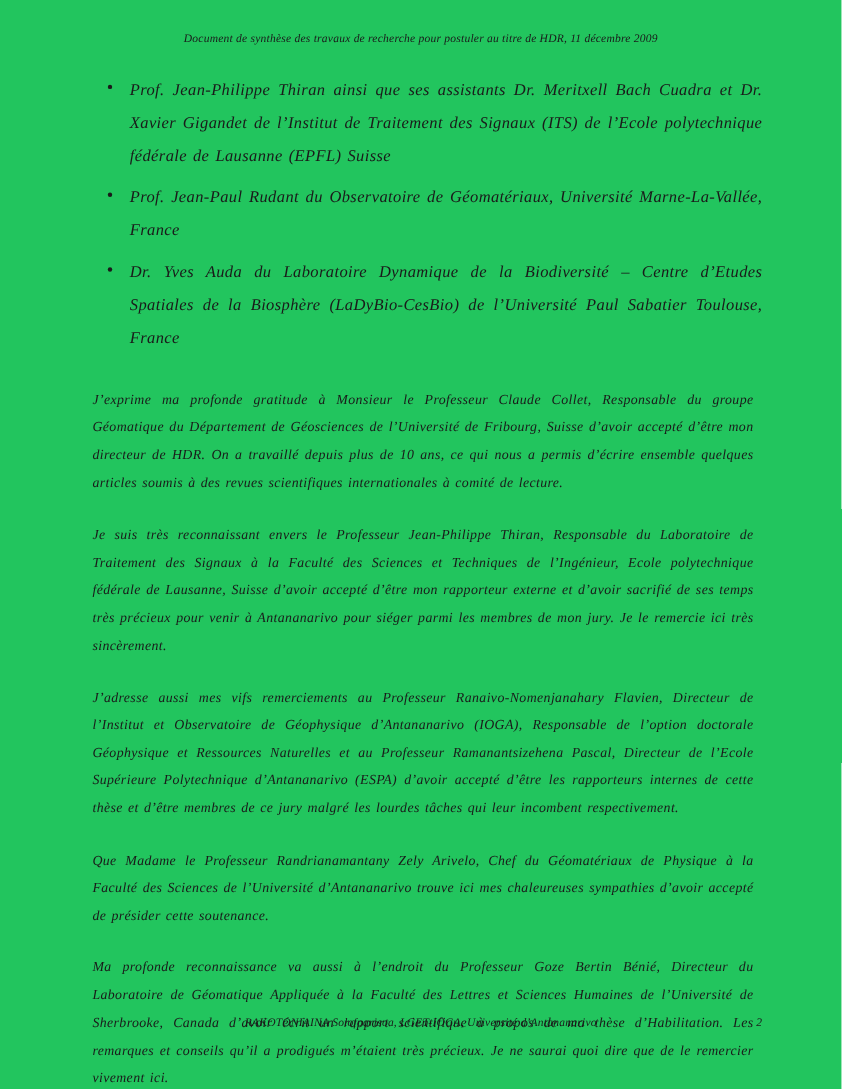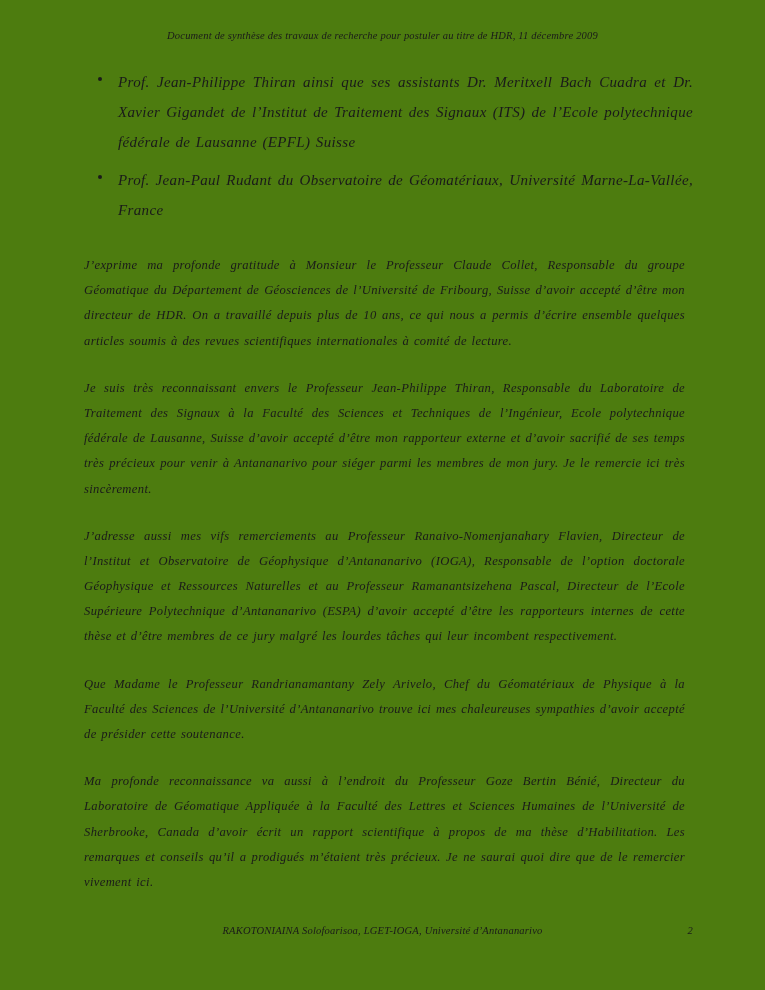--- a/index.html
+++ b/index.html
@@ -13,21 +13,21 @@
     font-family: "Liberation Serif", serif;
     color: #1a1a1a;
     overflow: hidden;
   }
   .page {
     position: relative;
     width: 765px;
     height: 990px;
     box-sizing: border-box;
     padding: 30px 72px 0 72px;
-    background: #4d7c0f;
+    background: #22c55e;
   }
   .header {
     text-align: center;
     font-style: italic;
     font-size: 10.5px;
     letter-spacing: 0.2px;
     color: #1a1a1a;
     margin-bottom: 26px;
   }
   .bullet-list {
@@ -100,20 +100,24 @@
 
   <ul class="bullet-list">
     <li class="bullet-item">
       <span class="dot"></span>
       <span>Prof. Jean-Philippe Thiran ainsi que ses assistants Dr. Meritxell Bach Cuadra et Dr. Xavier Gigandet de l’Institut de Traitement des Signaux (ITS) de l’Ecole polytechnique fédérale de Lausanne (EPFL) Suisse</span>
     </li>
     <li class="bullet-item">
       <span class="dot"></span>
       <span>Prof. Jean-Paul Rudant du Observatoire de Géomatériaux, Université Marne-La-Vallée, France</span>
     </li>
+    <li class="bullet-item">
+      <span class="dot"></span>
+      <span>Dr. Yves Auda du Laboratoire Dynamique de la Biodiversité – Centre d’Etudes Spatiales de la Biosphère (LaDyBio-CesBio) de l’Université Paul Sabatier Toulouse, France</span>
+    </li>
   </ul>
 
   <p class="para first-para">J’exprime ma profonde gratitude à Monsieur le Professeur Claude Collet, Responsable du groupe Géomatique du Département de Géosciences de l’Université de Fribourg, Suisse d’avoir accepté d’être mon directeur de HDR. On a travaillé depuis plus de 10 ans, ce qui nous a permis d’écrire ensemble quelques articles soumis à des revues scientifiques internationales à comité de lecture.</p>
   <p class="para">Je suis très reconnaissant envers le Professeur Jean-Philippe Thiran, Responsable du Laboratoire de Traitement des Signaux à la Faculté des Sciences et Techniques de l’Ingénieur, Ecole polytechnique fédérale de Lausanne, Suisse d’avoir accepté d’être mon rapporteur externe et d’avoir sacrifié de ses temps très précieux pour venir à Antananarivo pour siéger parmi les membres de mon jury. Je le remercie ici très sincèrement.</p>
   <p class="para">J’adresse aussi mes vifs remerciements au Professeur Ranaivo-Nomenjanahary Flavien, Directeur de l’Institut et Observatoire de Géophysique d’Antananarivo (IOGA), Responsable de l’option doctorale Géophysique et Ressources Naturelles et au Professeur Ramanantsizehena Pascal, Directeur de l’Ecole Supérieure Polytechnique d’Antananarivo (ESPA) d’avoir accepté d’être les rapporteurs internes de cette thèse et d’être membres de ce jury malgré les lourdes tâches qui leur incombent respectivement.</p>
   <p class="para">Que Madame le Professeur Randrianamantany Zely Arivelo, Chef du Géomatériaux de Physique à la Faculté des Sciences de l’Université d’Antananarivo trouve ici mes chaleureuses sympathies d’avoir accepté de présider cette soutenance.</p>
   <p class="para">Ma profonde reconnaissance va aussi à l’endroit du Professeur Goze Bertin Bénié, Directeur du Laboratoire de Géomatique Appliquée à la Faculté des Lettres et Sciences Humaines de l’Université de Sherbrooke, Canada d’avoir écrit un rapport scientifique à propos de ma thèse d’Habilitation. Les remarques et conseils qu’il a prodigués m’étaient très précieux. Je ne saurai quoi dire que de le remercier vivement ici.</p>
 
   <div class="footer">
     <div class="footer-inner">

